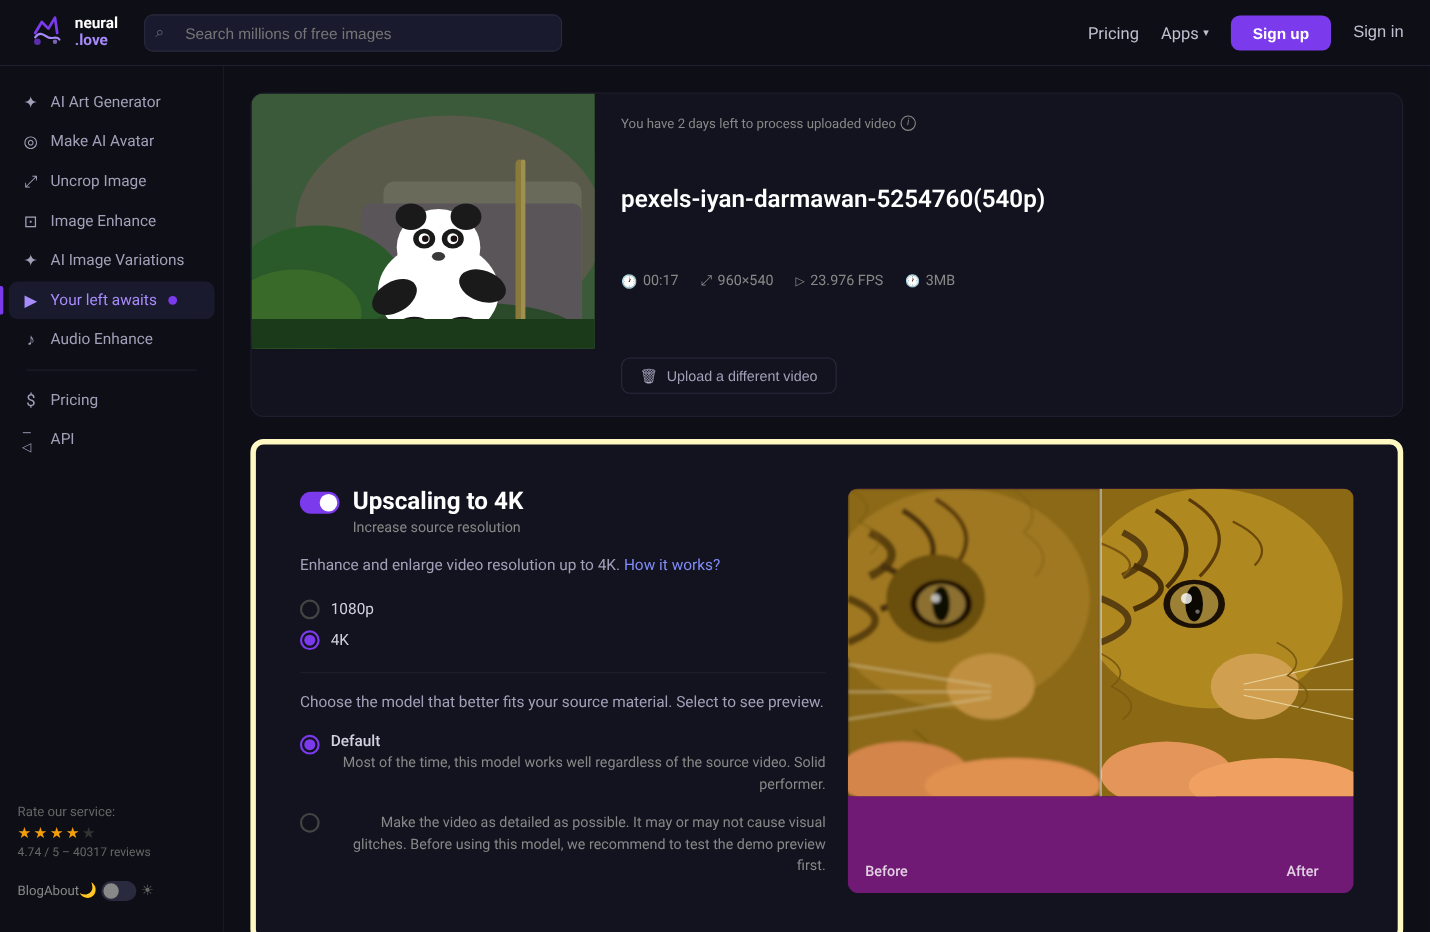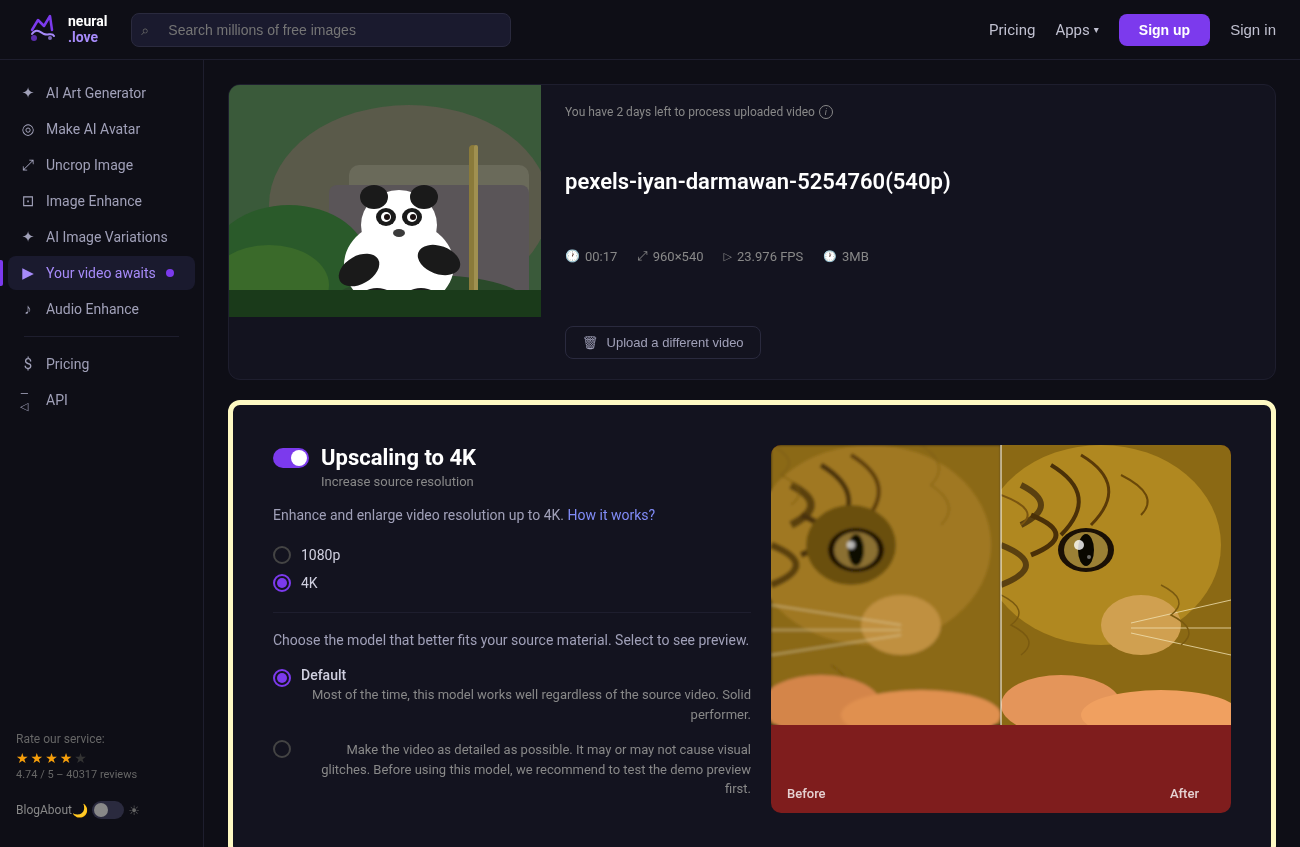--- a/index.html
+++ b/index.html
@@ -450,21 +450,21 @@
       width: 460px;
       flex-shrink: 0;
       border-radius: 10px;
       overflow: hidden;
       position: relative;
     }
     .preview-image {
       width: 100%;
       height: 100%;
       position: relative;
-      background: #7f1d1d;
+      background: #701a75;
     }
     .before-label {
       position: absolute;
       bottom: 12px;
       left: 16px;
       color: rgba(255,255,255,0.8);
       font-size: 13px;
       font-weight: 500;
     }
     .after-label {
@@ -538,21 +538,21 @@
         <span>Image Enhance</span>
       </div>
 
       <div class="sidebar-item">
         <span class="sidebar-icon">✦</span>
         <span>AI Image Variations</span>
       </div>
 
       <div class="sidebar-item active">
         <span class="sidebar-icon" style="color:#a78bfa;">▶</span>
-        <span style="color:#a78bfa;">Your video awaits</span>
+        <span style="color:#a78bfa;">Your left awaits</span>
         <span class="sidebar-dot"></span>
       </div>
 
       <div class="sidebar-item">
         <span class="sidebar-icon">♪</span>
         <span>Audio Enhance</span>
       </div>
 
       <div class="sidebar-divider"></div>
 

